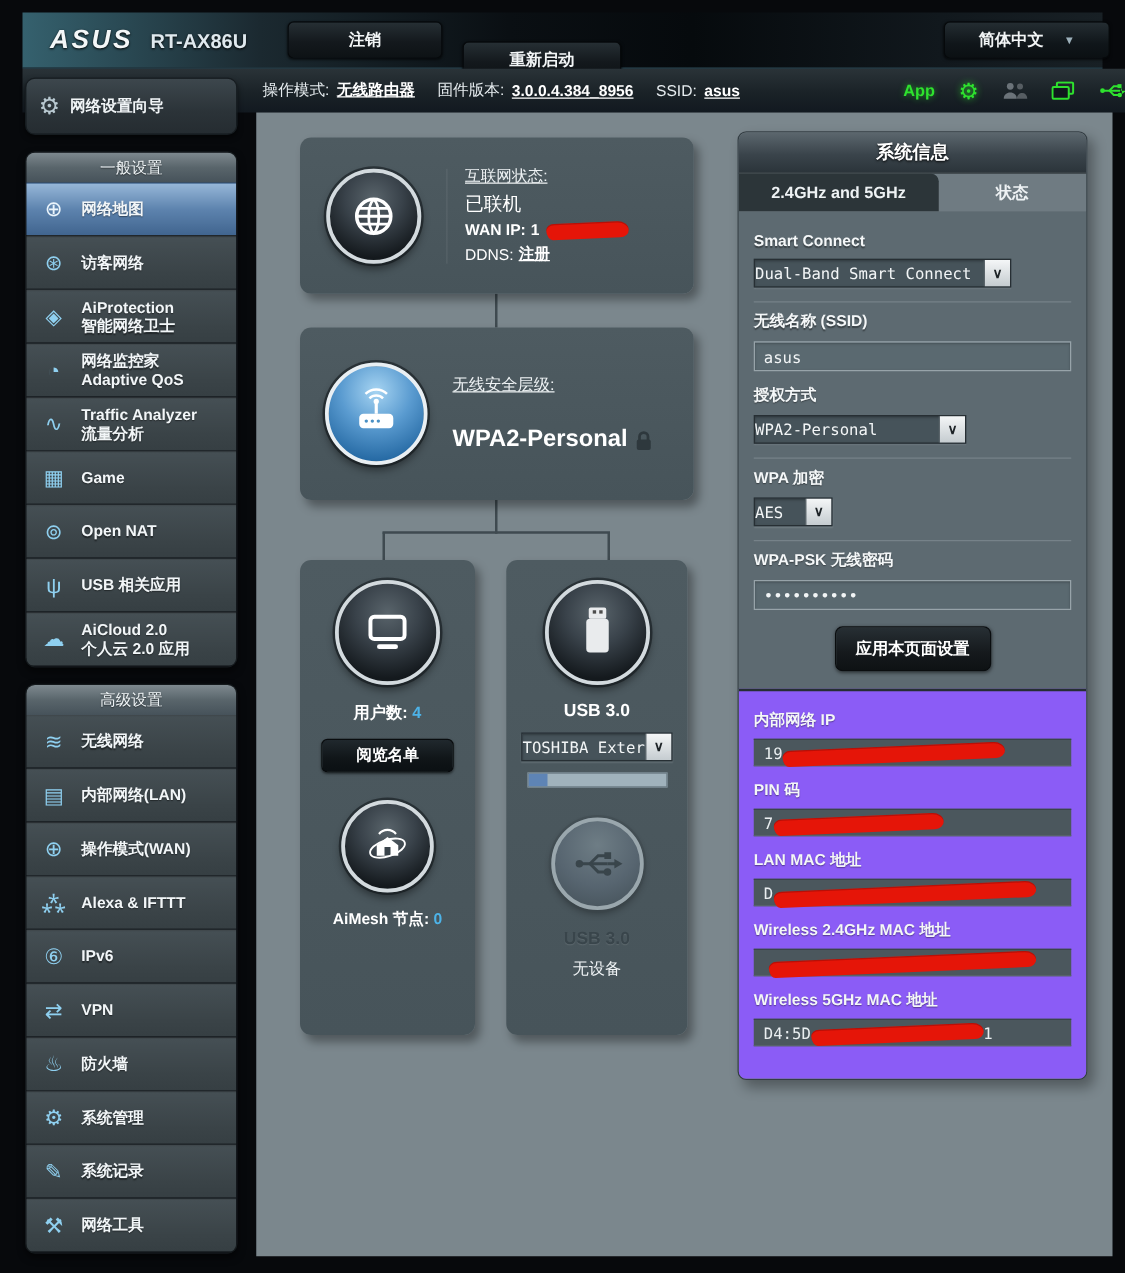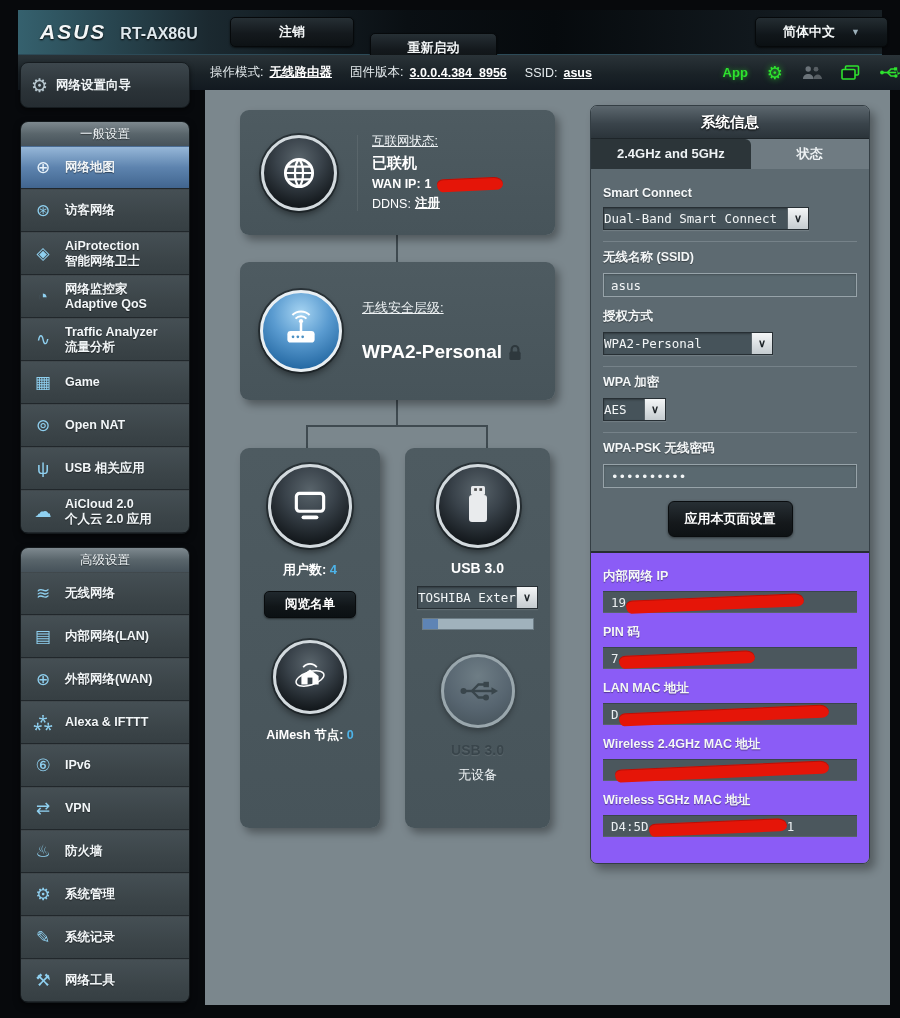--- a/index.html
+++ b/index.html
@@ -100,21 +100,21 @@
   .circle.muted {
     border-color:#9aa7ad; cursor:default;
     background:radial-gradient(circle at 50% 28%, #6e7d85 0%, #576570 55%, #47545c 90%);
     box-shadow:0 0 0 2px rgba(60,70,76,.4), 0 3px 6px rgba(0,0,0,.3);
   }
   
   .card-internet { left:35px; top:20px; width:315px; height:125px; display:flex; align-items:center; }
   .card-internet .icon-wrap { width:118px; display:flex; justify-content:center; border-right:1px solid rgba(255,255,255,.08); }
   .inet-lines { padding-left:14px; display:flex; flex-direction:column; gap:4px; }
   .lbl-underline { font-size:12.5px; text-decoration:underline; color:#eef2f4; cursor:pointer; }
-  .inet-status { font-size:15px; font-weight:bold; color:#fff; }
+  .inet-status { font-size:15px; font-weight:normal; color:#fff; }
   .inet-row { font-size:12.5px; font-weight:bold; color:#fff; display:flex; align-items:center; gap:4px; }
   .ddns-link { text-decoration:underline; font-weight:bold; cursor:pointer; }
   
   .scribble {
     display:inline-block; height:13px; background:#e51508;
     border-radius:10px 14px 11px 8px / 8px 11px 9px 12px;
     transform:rotate(-2.5deg); box-shadow:0 1px 0 rgba(140,10,5,.5) inset;
     vertical-align:middle;
   }
   .wan-scribble { width:66px; margin-left:1px; }
@@ -124,21 +124,21 @@
   .wpa-lines { display:flex; flex-direction:column; gap:24px; }
   .wpa-value { font-size:19px; font-weight:bold; color:#fff; display:flex; align-items:center; gap:6px; }
   
   .card-clients { left:35px; top:358px; width:140px; height:380px; text-align:center; }
   .card-usb { left:200px; top:358px; width:145px; height:380px; text-align:center; }
   .circle-lg { width:84px; height:84px; margin:16px auto 0; }
   .circle-md { width:74px; height:74px; margin:22px auto 0; }
   .stat-line { margin-top:13px; font-size:13px; font-weight:bold; color:#fff; }
   .count-blue { color:#4db3e8; }
   .view-btn {
-    margin:12px auto 0; width:92px; height:27px; border-radius:5px; border:1px solid #090c0e;
+    margin:12px auto 0; width:106px; height:27px; border-radius:5px; border:1px solid #090c0e;
     background:linear-gradient(180deg,#20282d,#101518 60%,#0b1013);
     color:#fff; font-weight:bold; font-size:12.5px; line-height:25px; cursor:pointer;
     box-shadow:0 1px 2px rgba(0,0,0,.5);
   }
   .usb-title { margin-top:12px; font-size:14px; font-weight:bold; color:#fff; }
   .usb-title.dim { color:#39454b; text-shadow:0 1px 1px rgba(255,255,255,.12); margin-top:14px; }
   .no-device { margin-top:8px; font-size:13px; color:#f0f4f6; }
   
   .sel {
     display:inline-flex; height:23px; border:1px solid #272f34; background:#46535a;
@@ -345,21 +345,21 @@
         <div class="s-item">
     <span class="s-icon">▤</span>
     <span class="s-text">
       <span class="s-label">内部网络(LAN)</span>
 
     </span>
   </div>
         <div class="s-item">
     <span class="s-icon">⊕</span>
     <span class="s-text">
-      <span class="s-label">外部网络(WAN)</span>
+      <span class="s-label">操作模式(WAN)</span>
 
     </span>
   </div>
         <div class="s-item">
     <span class="s-icon">⁂</span>
     <span class="s-text">
       <span class="s-label">Alexa &amp; IFTTT</span>
 
     </span>
   </div>

